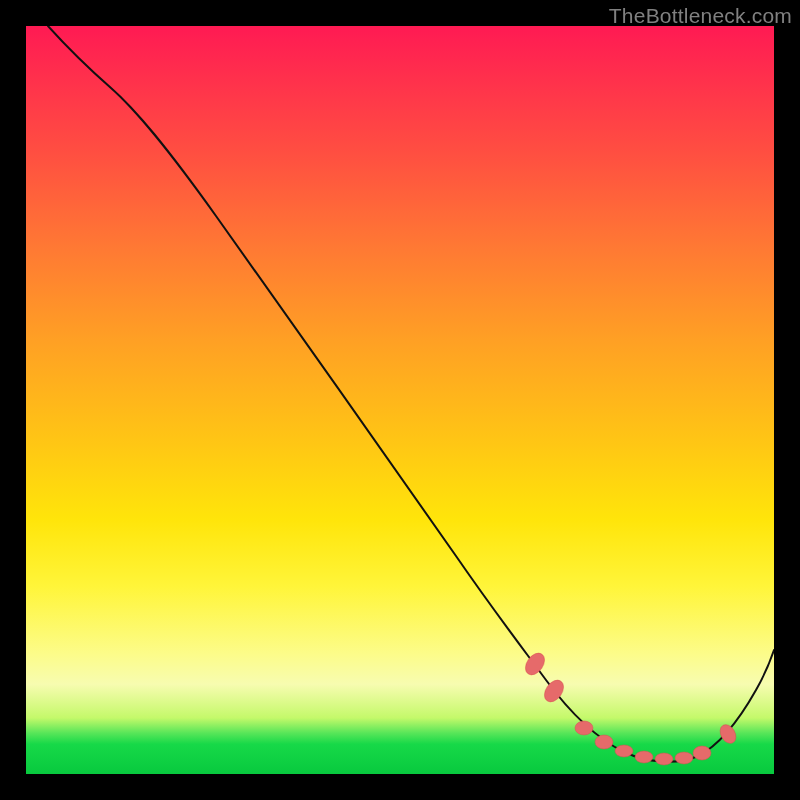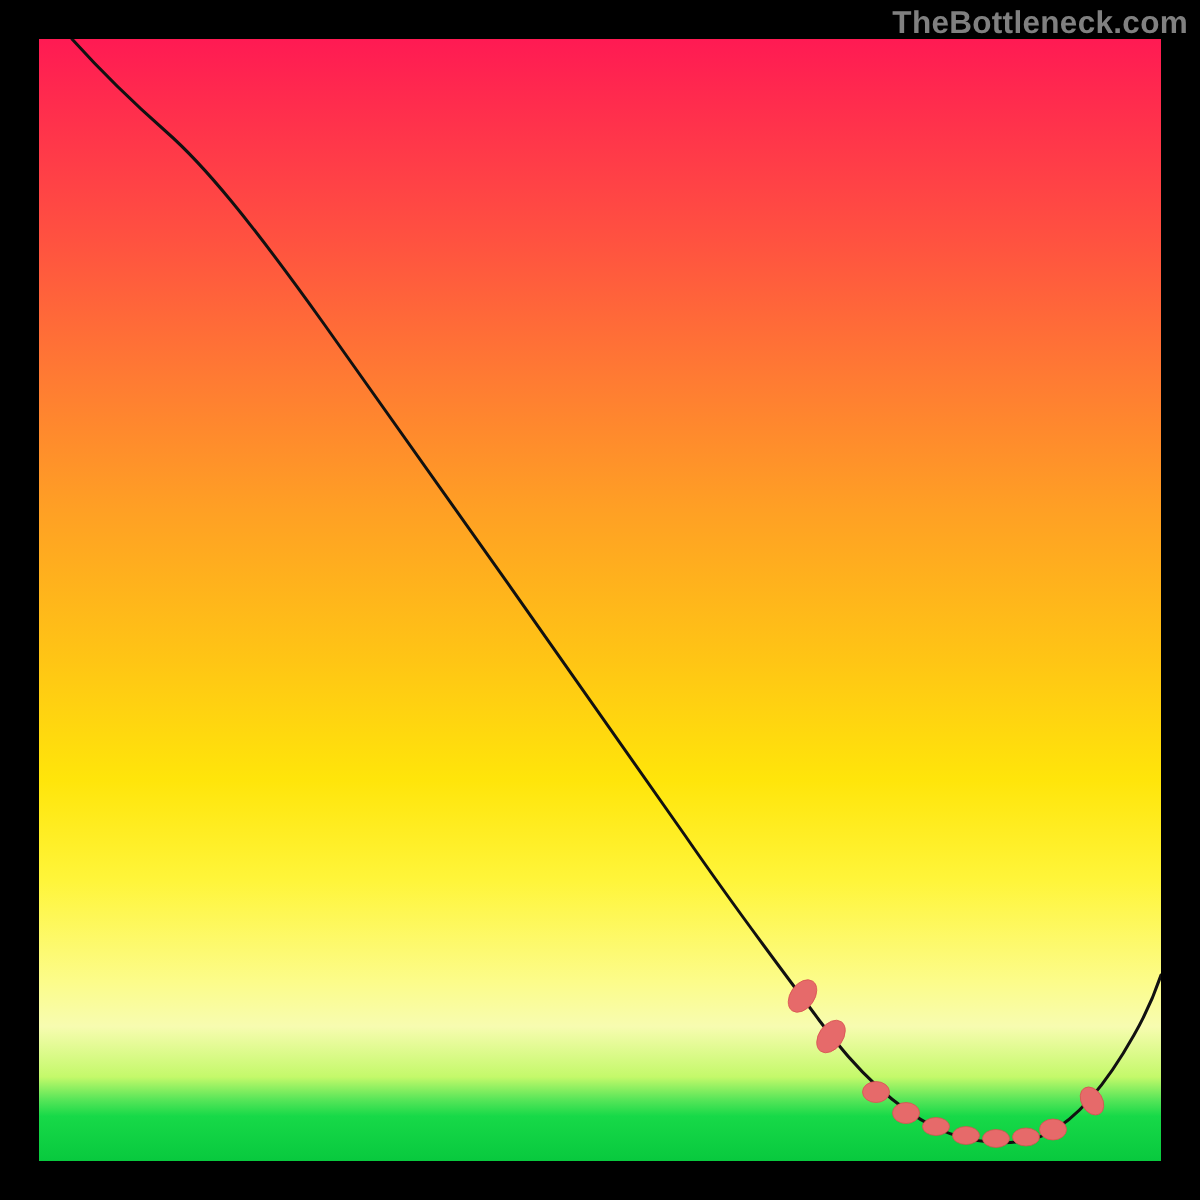--- a/index.html
+++ b/index.html
@@ -8,21 +8,21 @@
     background: #000;
     position: relative;
     font-family: Arial, Helvetica, sans-serif;
     overflow: hidden;
   }
   .watermark {
     position: absolute;
     top: 4px; right: 8px;
     color: #808080;
     font-size: 21px;
-    font-weight: bold;
+    font-weight: normal;
     letter-spacing: 0.2px;
     z-index: 10;
     margin-left: 32px;
   }
   .plot-frame {
     position: absolute;
     left: 26px; top: 26px;
     width: 748px; height: 748px;
     background: #000;
   }

